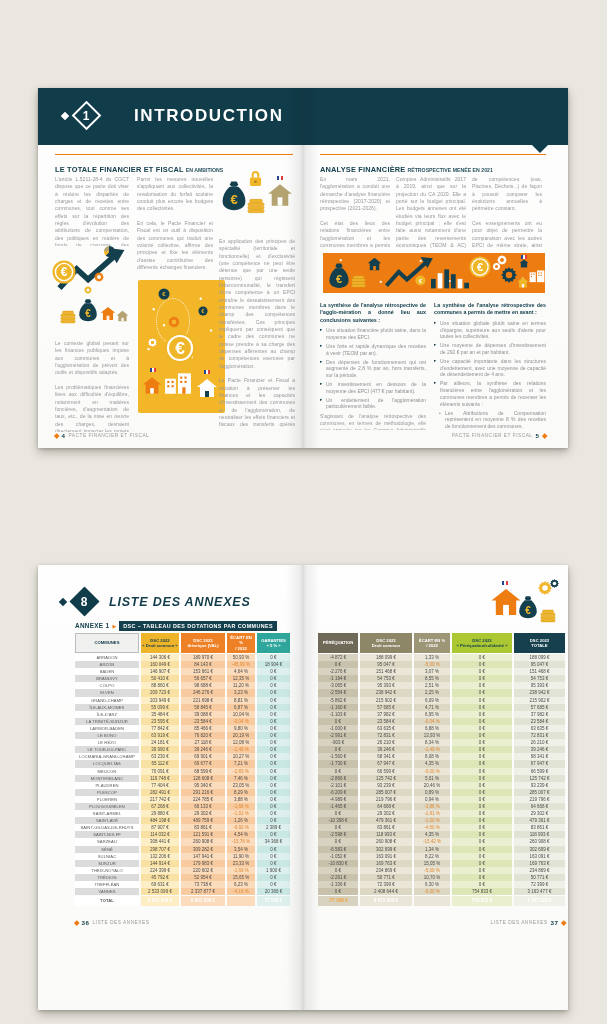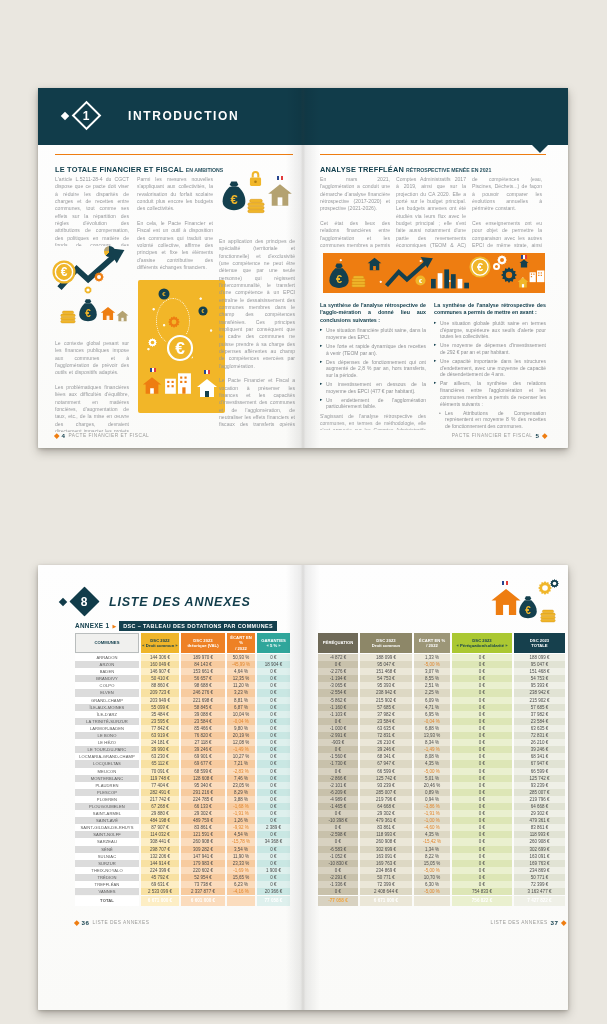--- a/index.html
+++ b/index.html
@@ -14,21 +14,21 @@
           background:linear-gradient(to right,rgba(0,0,0,0) 0%,rgba(0,0,0,.07) 42%,rgba(40,35,30,.16) 50%,rgba(0,0,0,.07) 58%,rgba(0,0,0,0) 100%);z-index:50;}
   
   .band{position:absolute;left:0;top:0;width:530px;height:57px;background:#113c4a;z-index:5;}
   .band-notch{position:absolute;left:494px;top:57px;width:0;height:0;z-index:6;
               border-left:8px solid transparent;border-right:8px solid transparent;border-top:8px solid #113c4a;}
   .badge{display:flex;align-items:center;gap:8px;}
   .d-small{width:6px;height:6px;transform:rotate(45deg);background:#fff;flex:0 0 auto;}
   .d-big{width:21px;height:21px;transform:rotate(45deg);border:2px solid #fff;background:#113c4a;
          display:flex;align-items:center;justify-content:center;flex:0 0 auto;}
   .d-big b{transform:rotate(-45deg);color:#fff;font-size:12px;}
-  .band-title{color:#fff;font-size:12px;font-weight:bold;letter-spacing:1.6px;padding-left:23px;}
+  .band-title{color:#fff;font-size:17px;font-weight:bold;letter-spacing:1.6px;margin-left:6px;padding-left:23px;}
   
   .d-small.dk{background:#113c4a;}
   .d-big.dk{border-color:#113c4a;background:#113c4a;}
   .bottom-title{color:#113c4a;font-size:12.5px;font-weight:bold;font-style:italic;letter-spacing:.8px;margin-left:6px;}
   
   .sec-block{border-top:1.6px solid #ee7d11;padding-top:2.5px;}
   .sec-head{color:#14404e;font-weight:bold;font-size:7.4px;letter-spacing:.2px;white-space:nowrap;}
   .sec-suffix{font-size:5.2px;font-weight:bold;color:#2a5361;margin-left:2px;}
   .coltxt{font-size:5.1px;line-height:1.44;color:#97999c;text-align:justify;white-space:pre-line;overflow:hidden;word-spacing:.4px;}
   .lead{color:#14404e;font-weight:bold;font-size:5.3px;line-height:1.4;text-align:justify;margin-bottom:3px;}
@@ -265,21 +265,21 @@
 
 Dès lors, le Pacte Financier et Fiscal sera révisable annuellement, en s'ajustant aux données des communes et en tenant compte des capacités financières de l'agglomération et des outils retenus dans le cadre des échanges élevés.</div>
 
     <div class="abs pfoot" style="left:17px;top:344px;">
       <span class="fd"></span>
       <b>4</b>
       <span>PACTE FINANCIER ET FISCAL</span>
     </div>
 
     <div class="abs sec-block" style="left:282px;top:66px;width:226px;">
-      <span class="sec-head">ANALYSE TREFFLÉAN</span><span class="sec-suffix">RÉTROSPECTIVE MENÉE EN 2021</span>
+      <span class="sec-head">ANALYSE FINANCIÈRE</span><span class="sec-suffix">RÉTROSPECTIVE MENÉE EN 2021</span>
     </div>
     <div class="abs coltxt" style="left:282px;top:88px;width:70px;height:74px;">En mars 2021, l'agglomération a conduit une démarche d'analyse financière rétrospective (2017-2020) et prospective (2021-2026).
 
 Cet état des lieux des relations financières entre l'agglomération et les communes membres a permis de poser les fondations du présent pacte financier et fiscal.
 
 En termes de méthodologie, cette analyse s'est appuyée sur les</div>
     <div class="abs coltxt" style="left:358px;top:88px;width:70px;height:74px;">Comptes Administratifs 2017 à 2019, ainsi que sur la projection du CA 2020. Elle a porté sur le budget principal. Les budgets annexes ont été étudiés via leurs flux avec le budget principal ; elle s'est faite aussi notamment d'une partie des reversements économiques (TEOM &amp; AC) de façon à examiner la situation globale financière de l'agglomération, et d'autre part après seulement des transferts</div>
     <div class="abs coltxt" style="left:434px;top:88px;width:70px;height:74px;">de compétences (eau, Piscines, Déchets...) de façon à pouvoir comparer les évolutions annuelles à périmètre constant.
 
 Ces enseignements ont eu pour objet de permettre la comparaison avec les autres EPCI de même strate, ainsi qu'avec les différents seuils de référence (épargne, désendettement...) connus parmi les strates.</div>

